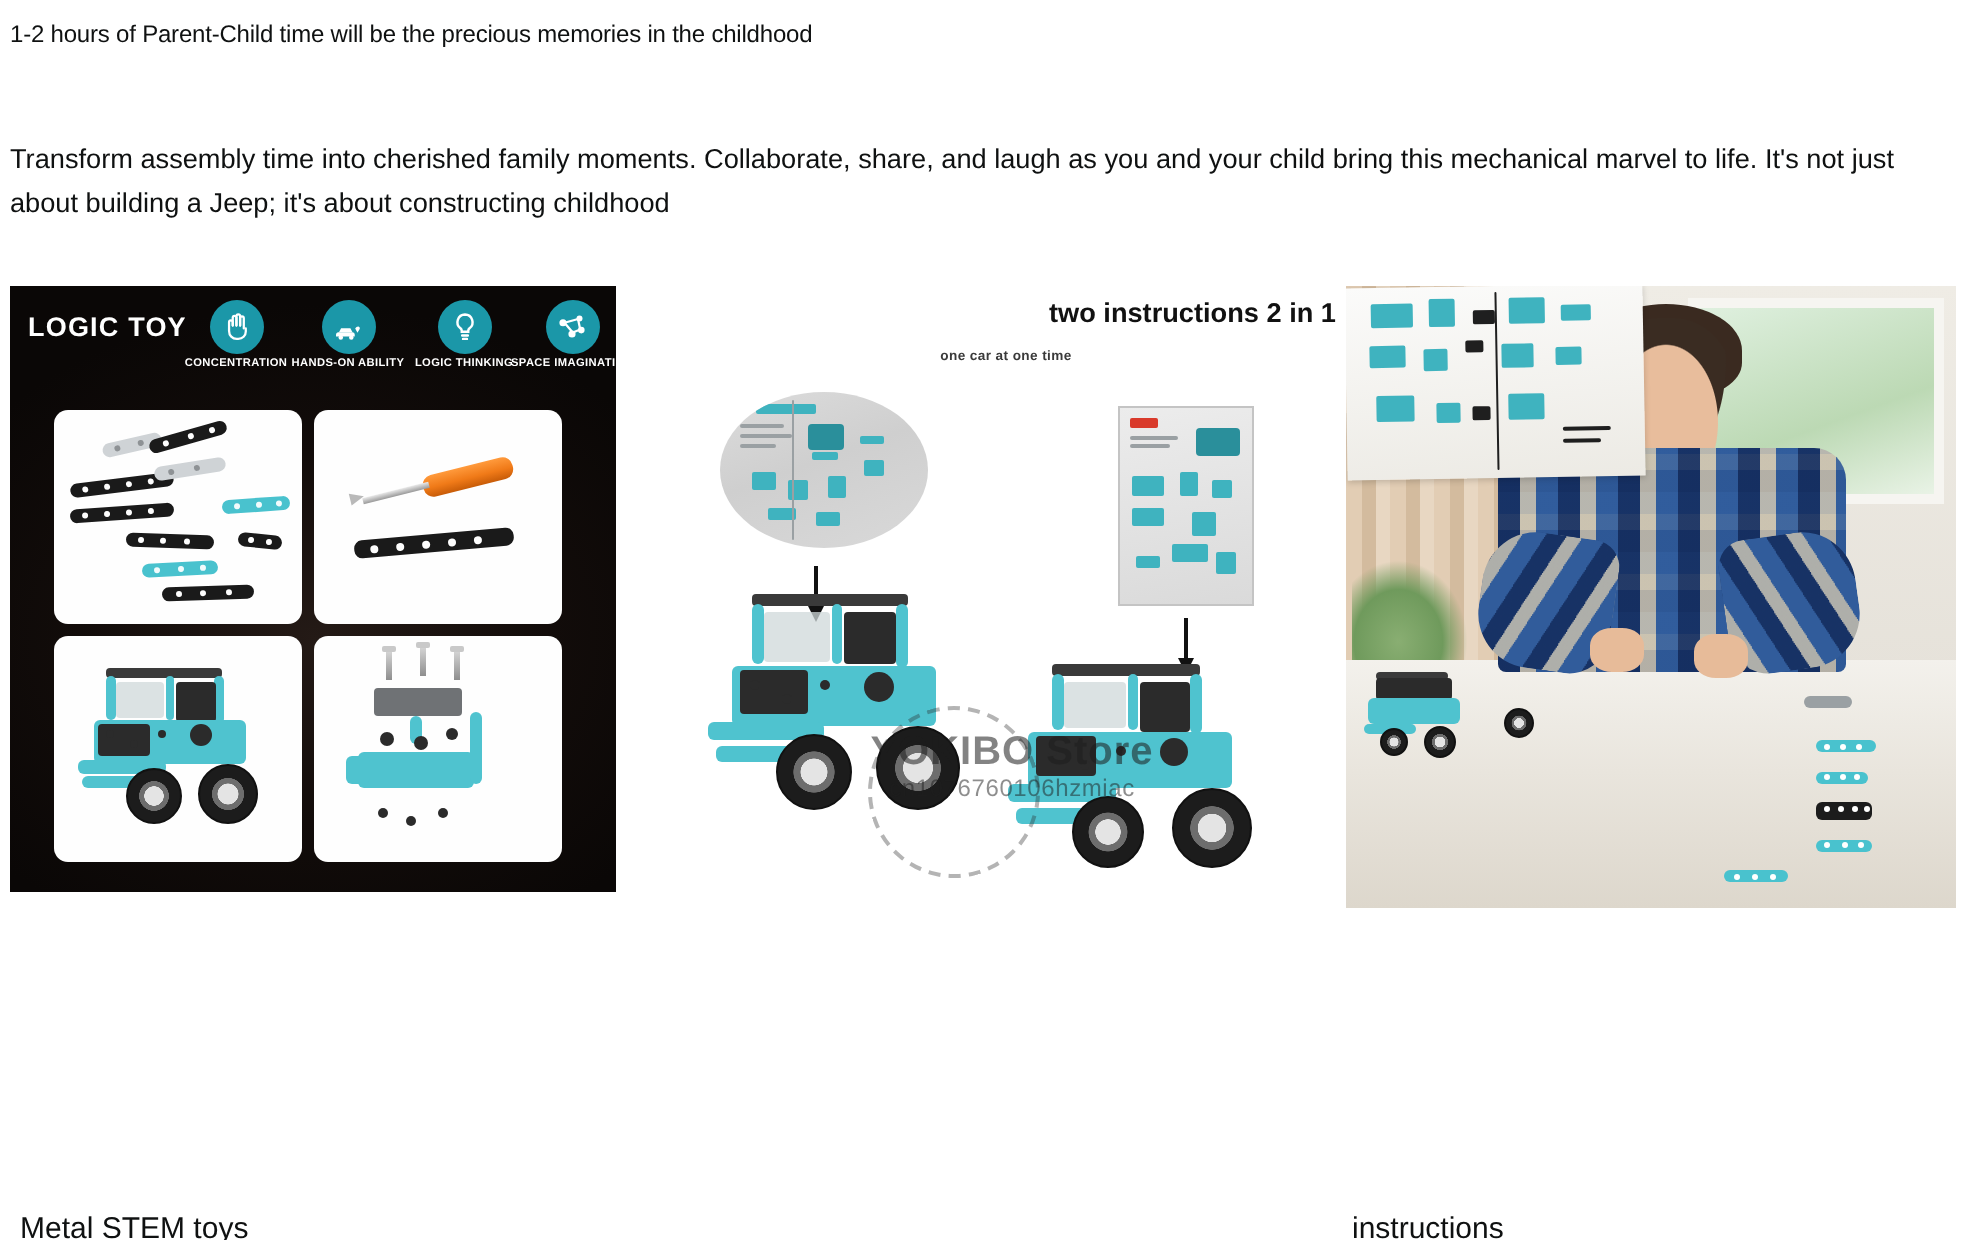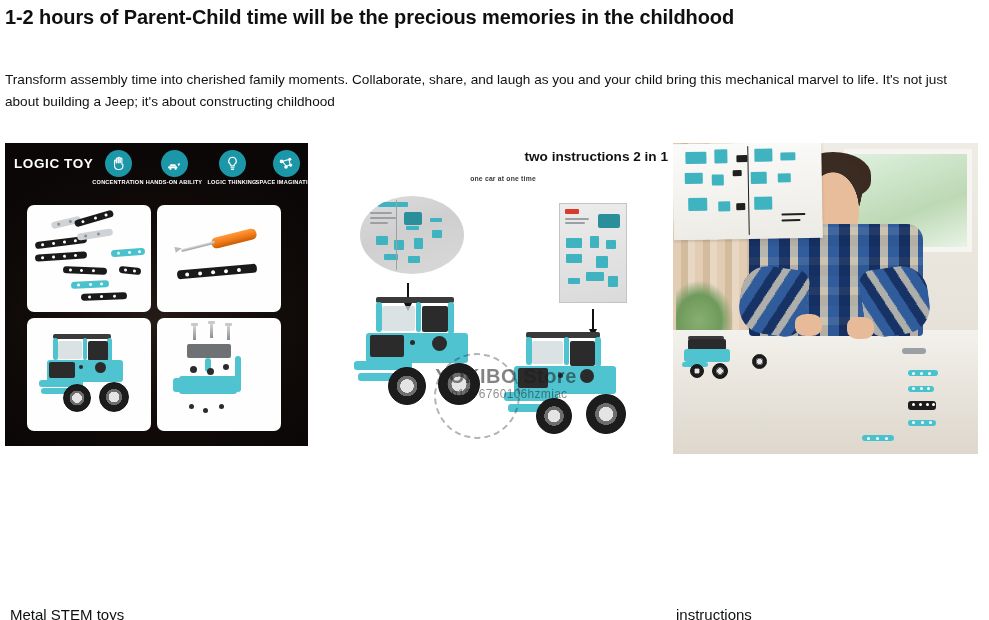--- a/index.html
+++ b/index.html
@@ -9,21 +9,21 @@
     width: 989px; height: 620px;
     background: #ffffff;
     font-family: "Liberation Sans", sans-serif;
     color: #0f1111;
     overflow: hidden;
   }
   .page { position: relative; width: 989px; height: 620px; padding: 0; }
 
   .headline {
     position: absolute; left: 5px; top: 8px; width: 960px;
-    font-size: 20px; font-weight: bold; line-height: 19px;
+    font-size: 12px; font-weight: normal; line-height: 19px;
     letter-spacing: -0.1px;
   }
   .intro {
     position: absolute; left: 5px; top: 36px; width: 976px;
     font-size: 13.6px; line-height: 22px; font-weight: normal; margin-top: 33px;
   }
   .subhead {
     position: absolute; left: 5px; top: 90px; width: 950px;
     font-size: 15.5px; font-weight: bold; line-height: 21px;
     letter-spacing: -0.1px;

